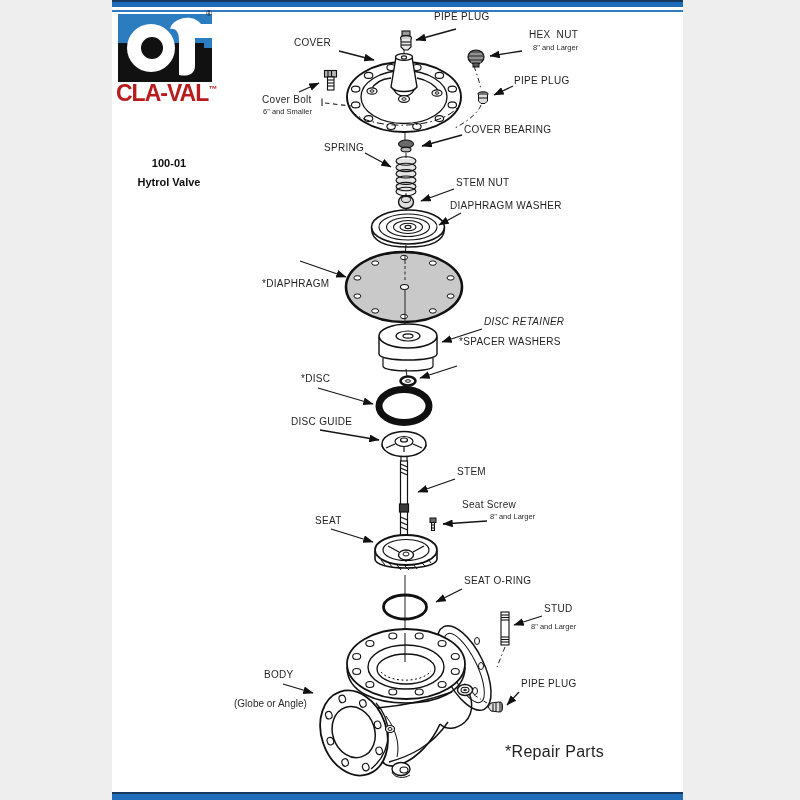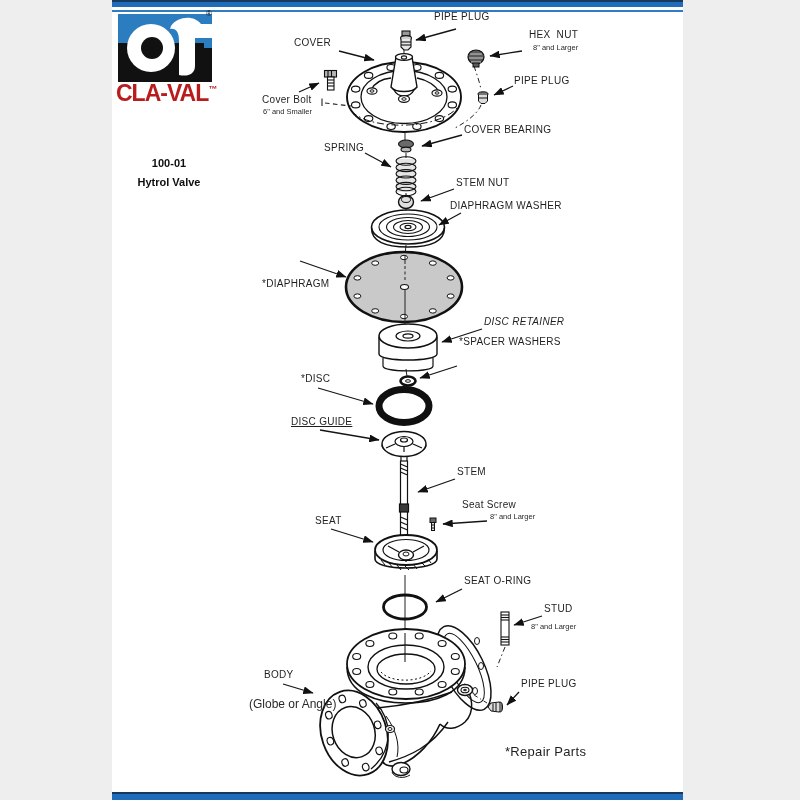--- a/index.html
+++ b/index.html
@@ -394,24 +394,24 @@
 <div class="lbl" style="left:262px;top:94px;">Cover Bolt</div>
 <div class="sub" style="left:263px;top:108px;">6" and Smaller</div>
 <div class="lbl" style="left:464px;top:124px;">COVER BEARING</div>
 <div class="lbl" style="left:324px;top:142px;">SPRING</div>
 <div class="lbl" style="left:456px;top:177px;">STEM NUT</div>
 <div class="lbl" style="left:450px;top:200px;">DIAPHRAGM WASHER</div>
 <div class="lbl" style="left:262px;top:246px;margin-top:32px;">*DIAPHRAGM</div>
 <div class="lbl" style="left:484px;top:316px;font-style:italic;">DISC RETAINER</div>
 <div class="lbl" style="left:459px;top:336px;">*SPACER WASHERS</div>
 <div class="lbl" style="left:301px;top:373px;">*DISC</div>
-<div class="lbl" style="left:291px;top:416px;text-decoration:underline;">DISC GUIDE</div>
+<div class="lbl" style="left:291px;top:416px;">DISC GUIDE</div>
 <div class="lbl" style="left:457px;top:466px;">STEM</div>
 <div class="lbl" style="left:462px;top:499px;">Seat Screw</div>
 <div class="sub" style="left:490px;top:513px;">8" and Larger</div>
 <div class="lbl" style="left:315px;top:515px;">SEAT</div>
 <div class="lbl" style="left:464px;top:575px;">SEAT O-RING</div>
 <div class="lbl" style="left:544px;top:603px;">STUD</div>
 <div class="sub" style="left:531px;top:623px;">8" and Larger</div>
 <div class="lbl" style="left:256px;top:669px;margin-left:8px;">BODY</div>
-<div class="sub" style="left:249px;top:700px;font-size:12px;">(Globe or Angle)</div>
+<div class="sub" style="left:234px;top:700px;font-size:10px;">(Globe or Angle)</div>
 <div class="lbl" style="left:521px;top:678px;">PIPE PLUG</div>
-<div class="lbl" style="left:505px;top:746px;font-size:13px;">*Repair Parts</div>
+<div class="lbl" style="left:505px;top:746px;font-size:16px;">*Repair Parts</div>
 
 </body></html>

